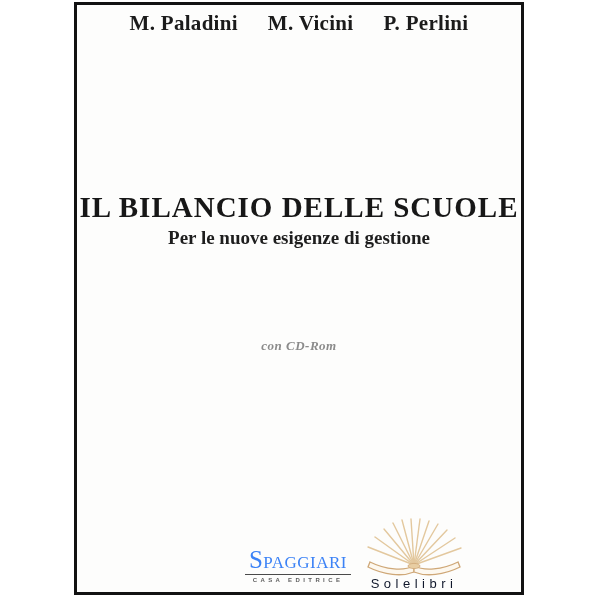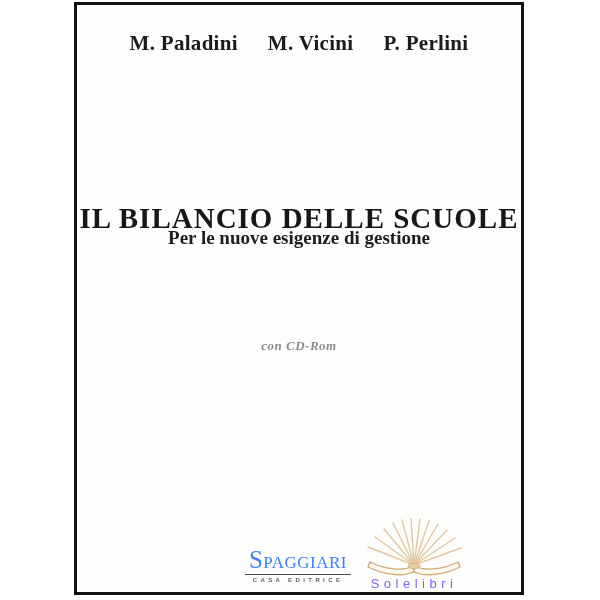--- a/index.html
+++ b/index.html
@@ -20,42 +20,41 @@
     left: 74px;
     top: 2px;
     width: 450px;
     height: 593px;
     box-sizing: border-box;
     border: 3px solid #121212;
     background: #fdfdfc;
   }
   .authors {
     position: absolute;
-    top: 26px;
+    top: 6px;
     left: 0;
     width: 100%;
     display: flex;
     justify-content: center;
     gap: 30px;
     font-weight: bold;
     font-size: 21px;
     color: #1b1b1b;
     letter-spacing: 0.3px;
   }
   .title {
     position: absolute;
     top: 186px;
     left: 0;
     width: 100%;
     text-align: center;
     font-weight: bold;
     font-size: 29px;
     letter-spacing: 1px;
     color: #171717;
-    margin-top: 11px;
   }
   .subtitle {
     position: absolute;
     top: 219px;
     left: 0;
     width: 100%;
     text-align: center;
     font-weight: bold;
     font-size: 19px;
     line-height: 27px;
@@ -114,21 +113,21 @@
     display: block;
     margin: 0 auto;
     width: 104px;
     height: 58px;
   }
   .imprint-name {
     margin-top: 0px;
     font-family: "Liberation Sans", sans-serif;
     font-size: 13px;
     letter-spacing: 4.5px;
-    color: #8b5cf6;
+    color: #0f172a;
     white-space: nowrap;
   }
 </style>
 </head>
 <body>
 
 <div id="screen">
   <div class="cover">
 
     <div class="authors">

